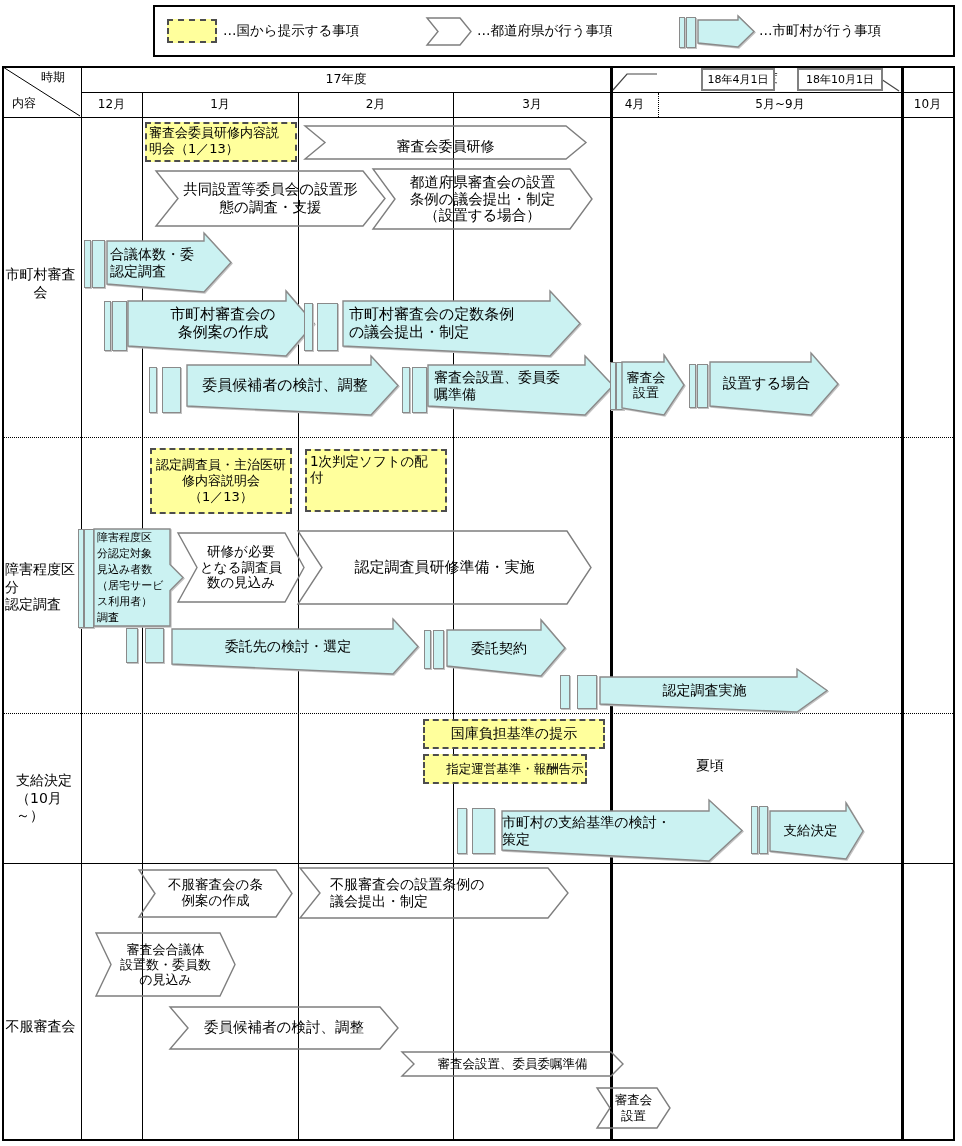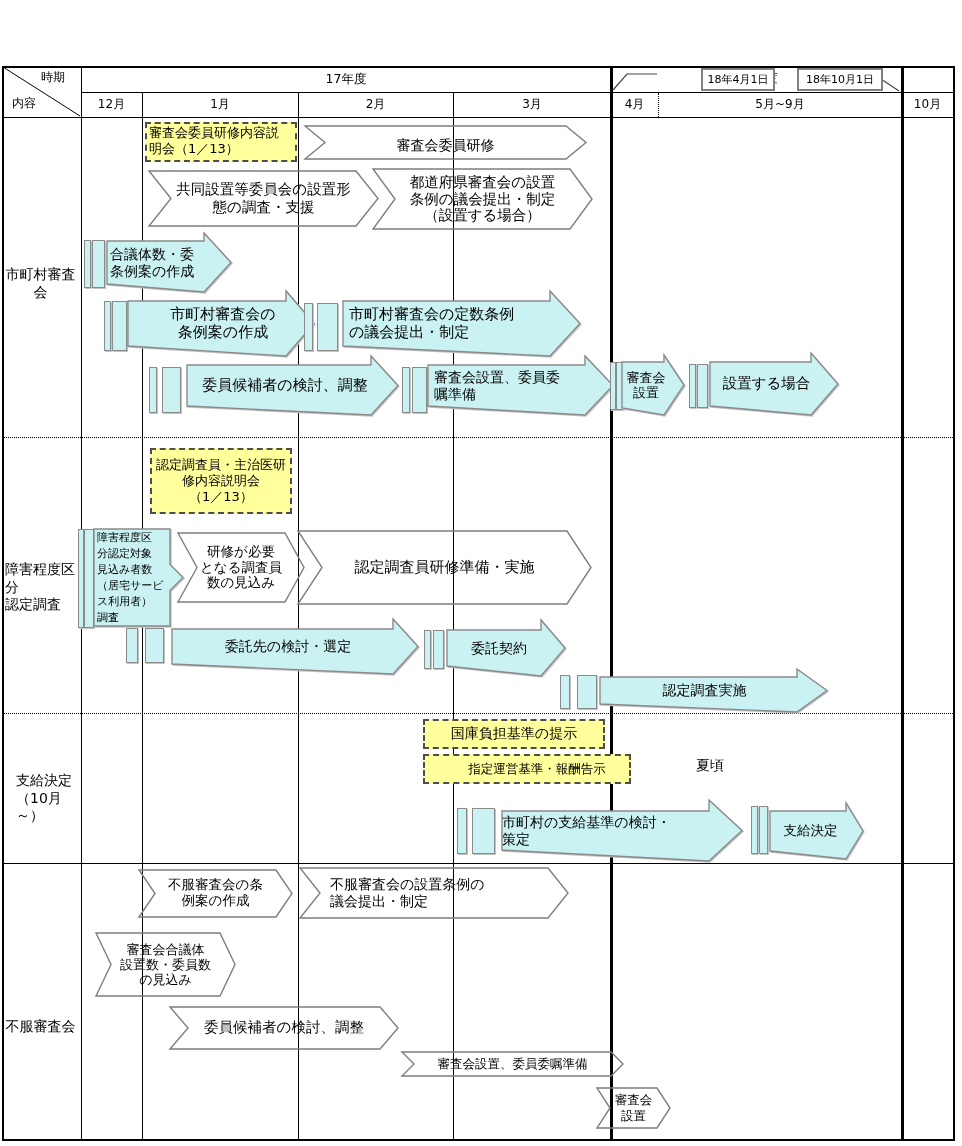--- a/index.html
+++ b/index.html
@@ -29,20 +29,38 @@
   .l{justify-content:flex-start;text-align:left;}
   .vt{align-items:flex-start;}
   .freetxt{position:absolute;font-size:14px;z-index:2;}
   svg.overlay{position:absolute;left:0;top:0;z-index:2;pointer-events:none;}
 </style>
 </head>
 <body>
 
 <div class="canvas">
 
+  <div class="legendbox" style="left:153px;top:5px;width:798px;height:48px;">
+    <div class="abs" style="left:12px;top:12px;width:50px;height:24px;background:var(--yellow);border:2px dashed #4d4d4d;box-sizing:border-box;"></div>
+    <div class="abs stxt l" style="left:68px;top:0;width:200px;height:48px;position:absolute;font-size:13.5px;">…国から提示する事項</div>
+    <div class="shape chev" style="left:272px;top:11px;width:44px;height:27px;">
+        <svg width="44" height="27">
+          <polygon points="0,0 33,0 44,13.5 33,27 0,27 11,13.5" style="fill:#ffffff;stroke:#7e7e7e;stroke-width:1.4"></polygon>
+        </svg>
+      </div>
+    <div class="abs stxt l" style="left:322px;top:0;width:210px;height:48px;position:absolute;font-size:13.5px;">…都道府県が行う事項</div>
+    <div class="bar" style="left:524px;top:10px;width:4px;height:29px;"></div>
+    <div class="bar" style="left:531px;top:10px;width:8px;height:29px;"></div>
+    <div class="shape arr" style="left:543px;top:9px;width:56px;height:31px;">
+        <svg width="56" height="31">
+          <polygon points="0,4 40,4 40,0 56,15.5 40,31 0,27" style="fill:var(--cyan);stroke:#8a8a8a;stroke-width:1.4"></polygon>
+        </svg>
+      </div>
+    <div class="abs stxt l" style="left:604px;top:0;width:190px;height:48px;position:absolute;font-size:13.5px;">…市町村が行う事項</div>
+  </div>
 
   <div class="tableframe" style="left:2px;top:66px;width:949px;height:1071px;"></div>
   <div class="line" style="left:81px;top:66px;width:1px;height:1073px;"></div>
   <div class="line" style="left:142px;top:92px;width:1px;height:1047px;"></div>
   <div class="line" style="left:298px;top:92px;width:1px;height:1047px;"></div>
   <div class="line" style="left:453px;top:92px;width:1px;height:1047px;"></div>
   <div class="line" style="left:610px;top:66px;width:3px;height:1073px;"></div>
   <div class="line" style="left:901px;top:66px;width:3px;height:1073px;"></div>
   <div class="vdot" style="left:658px;top:93px;height:24px;"></div>
   <div class="line" style="left:81px;top:92px;width:872px;height:1px;"></div>
@@ -73,27 +91,27 @@
 
   <div class="rowlabel c" style="left:0px;top:266px;width:81px;text-align:center;">市町村審査会</div>
   <div class="rowlabel" style="left:5px;top:561px;width:76px;">障害程度区分
 認定調査</div>
   <div class="rowlabel" style="left:16px;top:772px;width:65px;">支給決定
 （10月～）</div>
   <div class="rowlabel" style="left:0px;top:1018px;width:81px;text-align:center;">不服審査会</div>
 
   <div class="ybox l vt" style="left:145px;top:122px;width:152px;height:40px;font-size:13px;padding:1px 2px;">審査会委員研修内容説
 明会（1／13）</div>
-  <div class="shape chev" style="left:305px;top:126px;width:281px;height:41px;font-family:Liberation Mono, monospace;">
+  <div class="shape chev" style="left:305px;top:126px;width:281px;height:41px;">
       <svg width="281" height="33">
         <polygon points="0,0 261,0 281,16.5 261,33 0,33 20,16.5" style="fill:none;stroke:#7e7e7e;stroke-width:1.4"></polygon>
       </svg>
     <div class="stxt c" style="font-size:14px;">審査会委員研修</div>
   </div>
-  <div class="shape chev" style="left:149px;top:171px;width:229px;height:55px;">
+  <div class="shape chev" style="left:156px;top:171px;width:229px;height:55px;">
       <svg width="229" height="55">
         <polygon points="0,0 207,0 229,27.5 207,55 0,55 22,27.5" style="fill:none;stroke:#7e7e7e;stroke-width:1.4"></polygon>
       </svg>
     <div class="stxt c" style="font-size:14.5px;">共同設置等委員会の設置形
 態の調査・支援</div>
   </div>
   <div class="shape chev" style="left:373px;top:169px;width:219px;height:60px;">
       <svg width="219" height="60">
         <polygon points="0,0 197,0 219,30 197,60 0,60 22,30" style="fill:none;stroke:#7e7e7e;stroke-width:1.4"></polygon>
       </svg>
@@ -102,21 +120,21 @@
 （設置する場合）</div>
   </div>
 
   <div class="bar" style="left:84px;top:240px;width:5px;height:46px;"></div>
   <div class="bar" style="left:92px;top:240px;width:11px;height:46px;"></div>
   <div class="shape arr" style="left:107px;top:233px;width:124px;height:59px;">
       <svg width="124" height="59">
         <polygon points="0,8 97,8 97,0 124,29.5 97,59 0,51" style="fill:var(--cyan);stroke:#8a8a8a;stroke-width:1.4"></polygon>
       </svg>
     <div class="stxt l" style="font-size:14px;padding-left:3px;">合議体数・委
-条例案の作成</div>
+認定調査</div>
   </div>
 
   <div class="bar" style="left:104px;top:301px;width:5px;height:48px;"></div>
   <div class="bar" style="left:112px;top:301px;width:13px;height:48px;"></div>
   <div class="shape arr" style="left:128px;top:291px;width:186px;height:65px;">
       <svg width="186" height="65">
         <polygon points="0,10 158,10 158,0 186,32.5 158,65 0,55" style="fill:var(--cyan);stroke:#8a8a8a;stroke-width:1.4"></polygon>
       </svg>
     <div class="stxt c" style="font-size:15px;padding-right:20px;padding-left:24px;">市町村審査会の
 条例案の作成</div>
@@ -166,20 +184,22 @@
   <div class="shape arr" style="left:710px;top:353px;width:128px;height:62px;">
       <svg width="128" height="62">
         <polygon points="0,9 101,9 101,0 128,31 101,62 0,53" style="fill:var(--cyan);stroke:#8a8a8a;stroke-width:1.4"></polygon>
       </svg>
     <div class="stxt c" style="font-size:14.5px;padding-right:15px;">設置する場合</div>
   </div>
 
   <div class="ybox c" style="left:150px;top:448px;width:142px;height:66px;font-size:13px;align-items:center;justify-content:center;text-align:center;">認定調査員・主治医研
 修内容説明会
 （1／13）</div>
+  <div class="ybox l vt" style="left:305px;top:449px;width:142px;height:63px;font-size:13.5px;padding:2px 3px;">1次判定ソフトの配
+付</div>
 
   <div class="bar" style="left:78px;top:529px;width:4px;height:97px;"></div>
   <div class="bar" style="left:84px;top:529px;width:8px;height:97px;"></div>
   <div class="shape arr" style="left:94px;top:529px;width:89px;height:97px;">
       <svg width="89" height="97">
         <polygon points="0,0 76,0 76,35.5 89,48.5 76,61.5 76,97 0,97" style="fill:var(--cyan);stroke:#8a8a8a;stroke-width:1.4"></polygon>
       </svg>
     <div class="stxt l vt" style="font-size:11px;line-height:1.45;padding:1px 0 0 3px;">障害程度区
 分認定対象
 見込み者数
@@ -224,21 +244,21 @@
   <div class="bar" style="left:560px;top:675px;width:8px;height:32px;"></div>
   <div class="bar" style="left:577px;top:675px;width:18px;height:32px;"></div>
   <div class="shape arr" style="left:600px;top:669px;width:227px;height:43px;">
       <svg width="227" height="43">
         <polygon points="0,8 197,8 197,0 227,21.5 197,43 0,35" style="fill:var(--cyan);stroke:#8a8a8a;stroke-width:1.4"></polygon>
       </svg>
     <div class="stxt c" style="font-size:14px;padding-right:18px;">認定調査実施</div>
   </div>
 
   <div class="ybox c" style="left:423px;top:719px;width:182px;height:30px;font-size:14px;align-items:center;justify-content:center;text-align:center;">国庫負担基準の提示</div>
-  <div class="ybox c" style="left:423px;top:754px;width:208px;height:30px;font-size:12.5px;align-items:center;justify-content:center;text-align:center;padding-left:20px;">指定運営基準・報酬告示</div>
+  <div class="ybox c" style="left:423px;top:754px;width:164px;height:30px;font-size:12.5px;align-items:center;justify-content:center;text-align:center;padding-left:20px;">指定運営基準・報酬告示</div>
   <div class="freetxt" style="left:688px;top:757px;width:44px;text-align:center;">夏頃</div>
 
   <div class="bar" style="left:457px;top:808px;width:8px;height:44px;"></div>
   <div class="bar" style="left:472px;top:808px;width:21px;height:44px;"></div>
   <div class="shape arr" style="left:502px;top:800px;width:240px;height:61px;">
       <svg width="240" height="61">
         <polygon points="0,11 207,11 207,0 240,30.5 207,61 0,50" style="fill:var(--cyan);stroke:#8a8a8a;stroke-width:1.4"></polygon>
       </svg>
     <div class="stxt l" style="font-size:14px;">市町村の支給基準の検討・
 策定</div>

